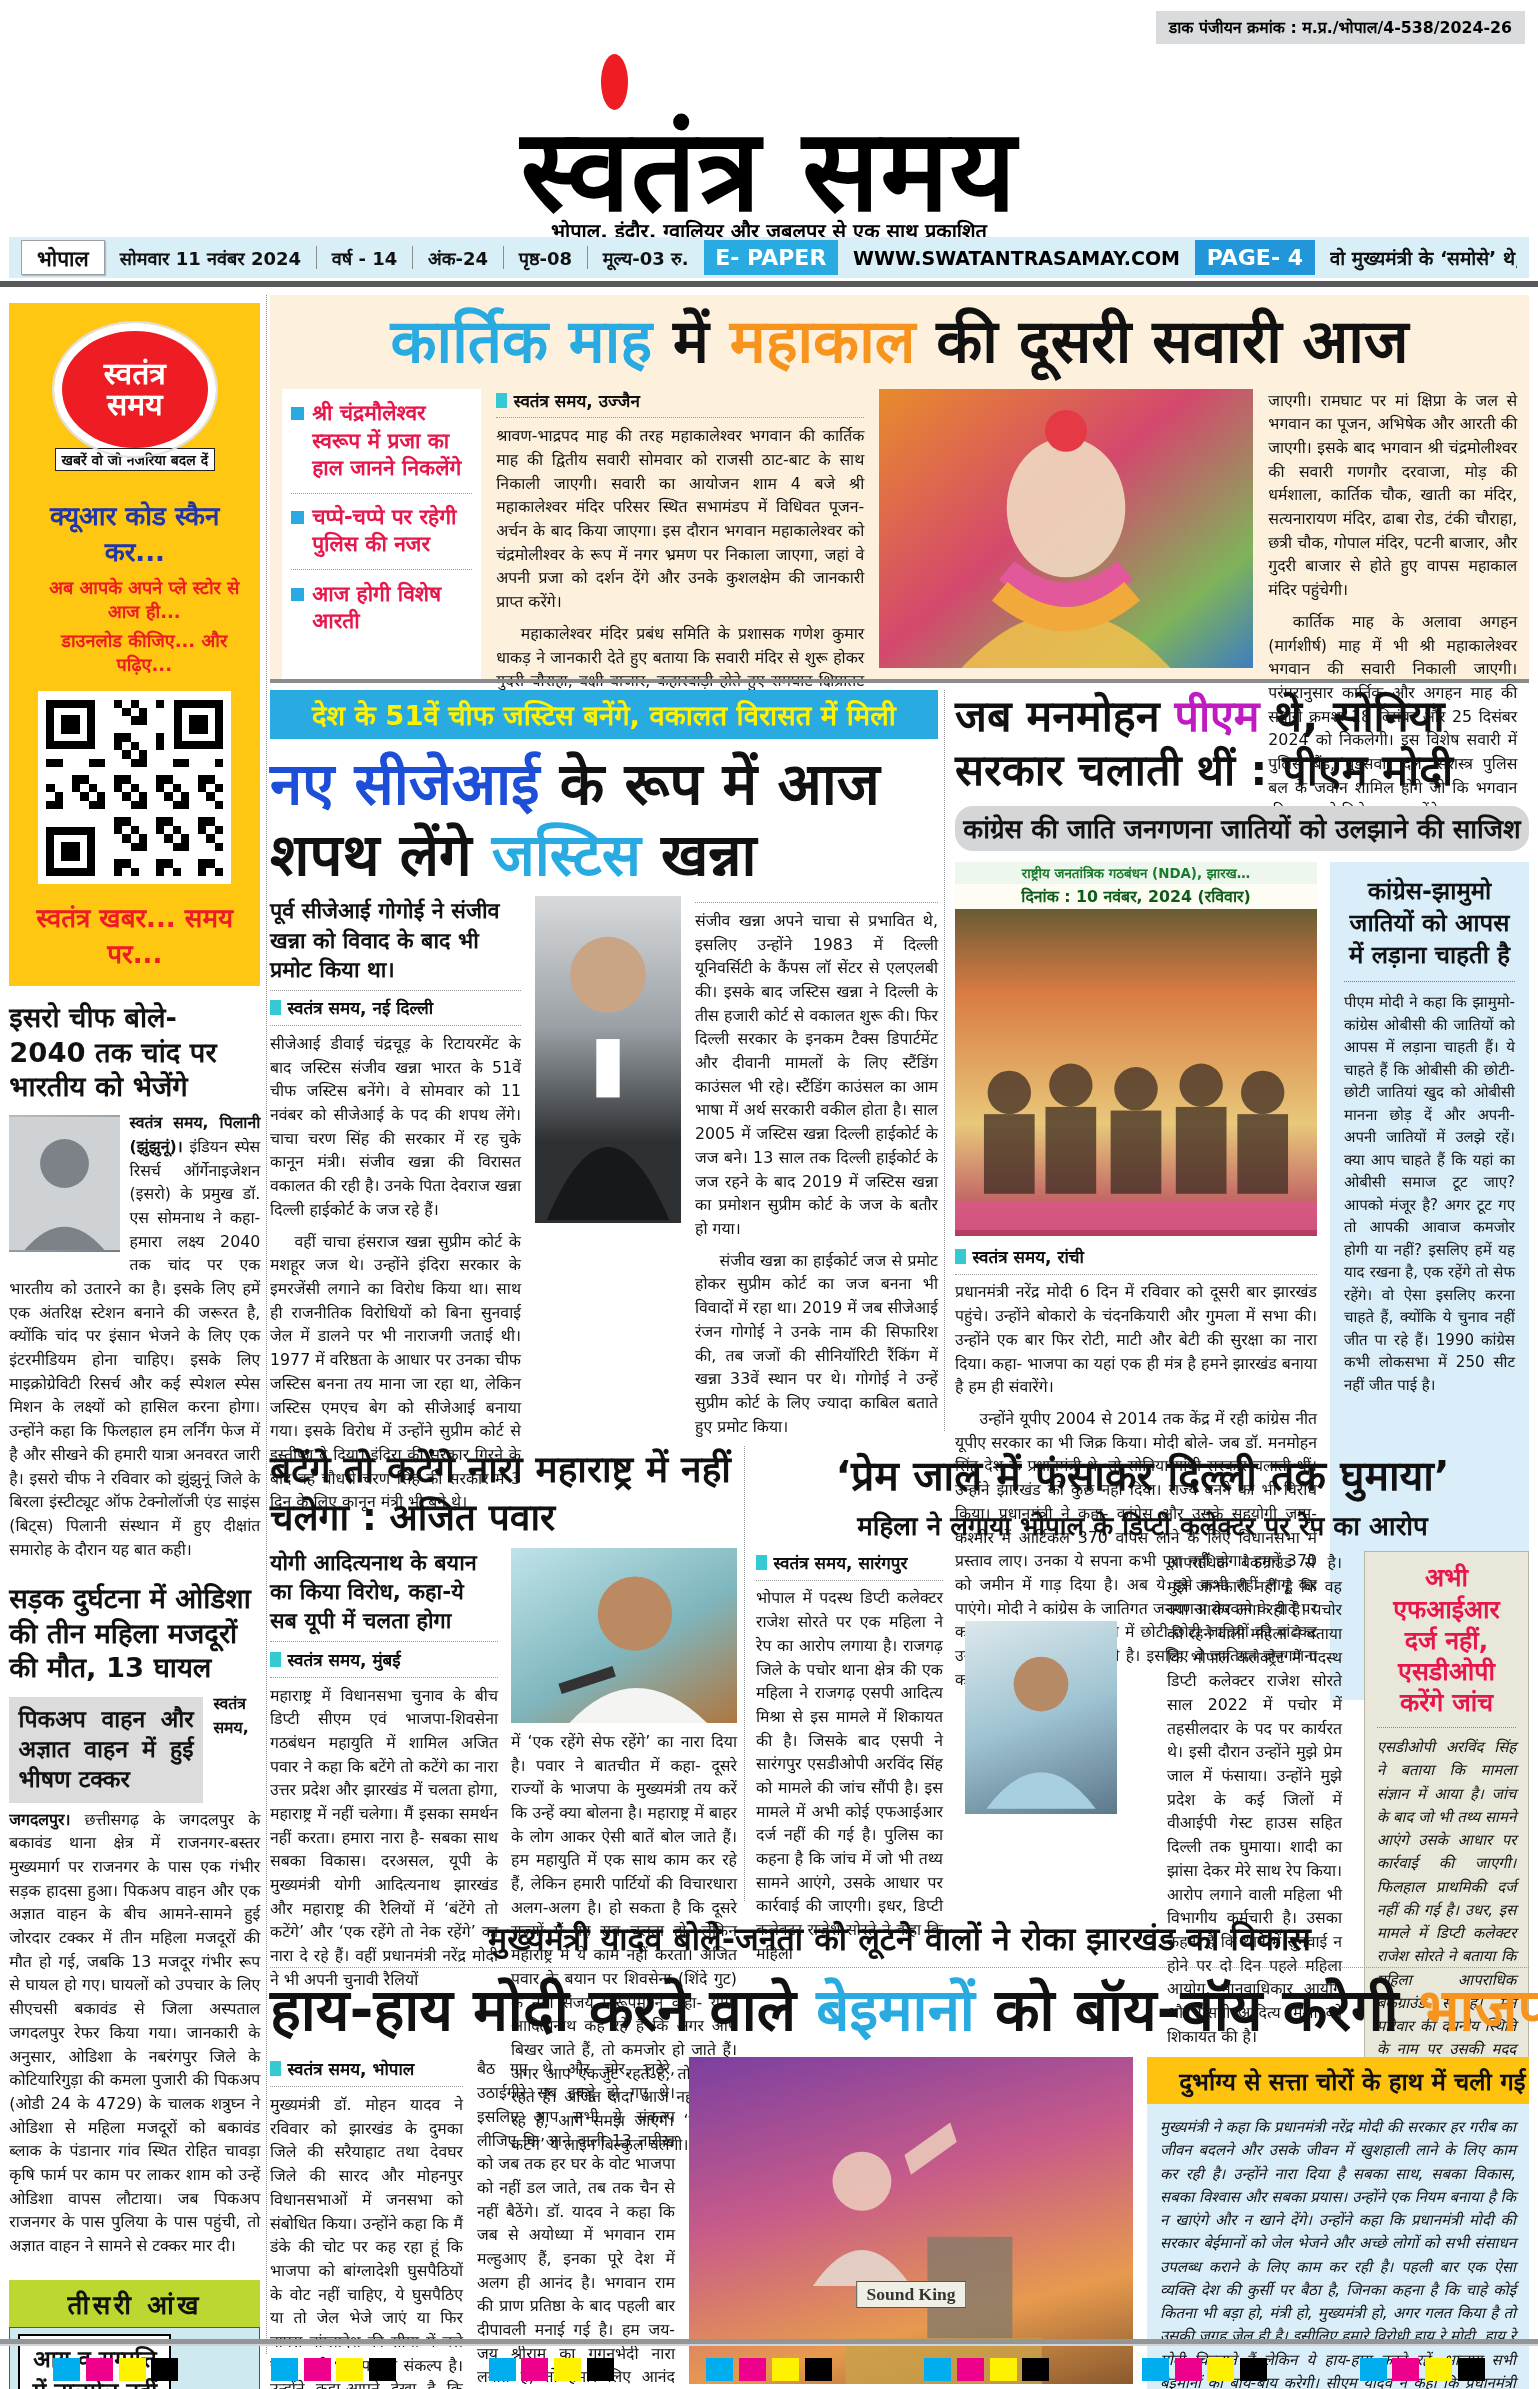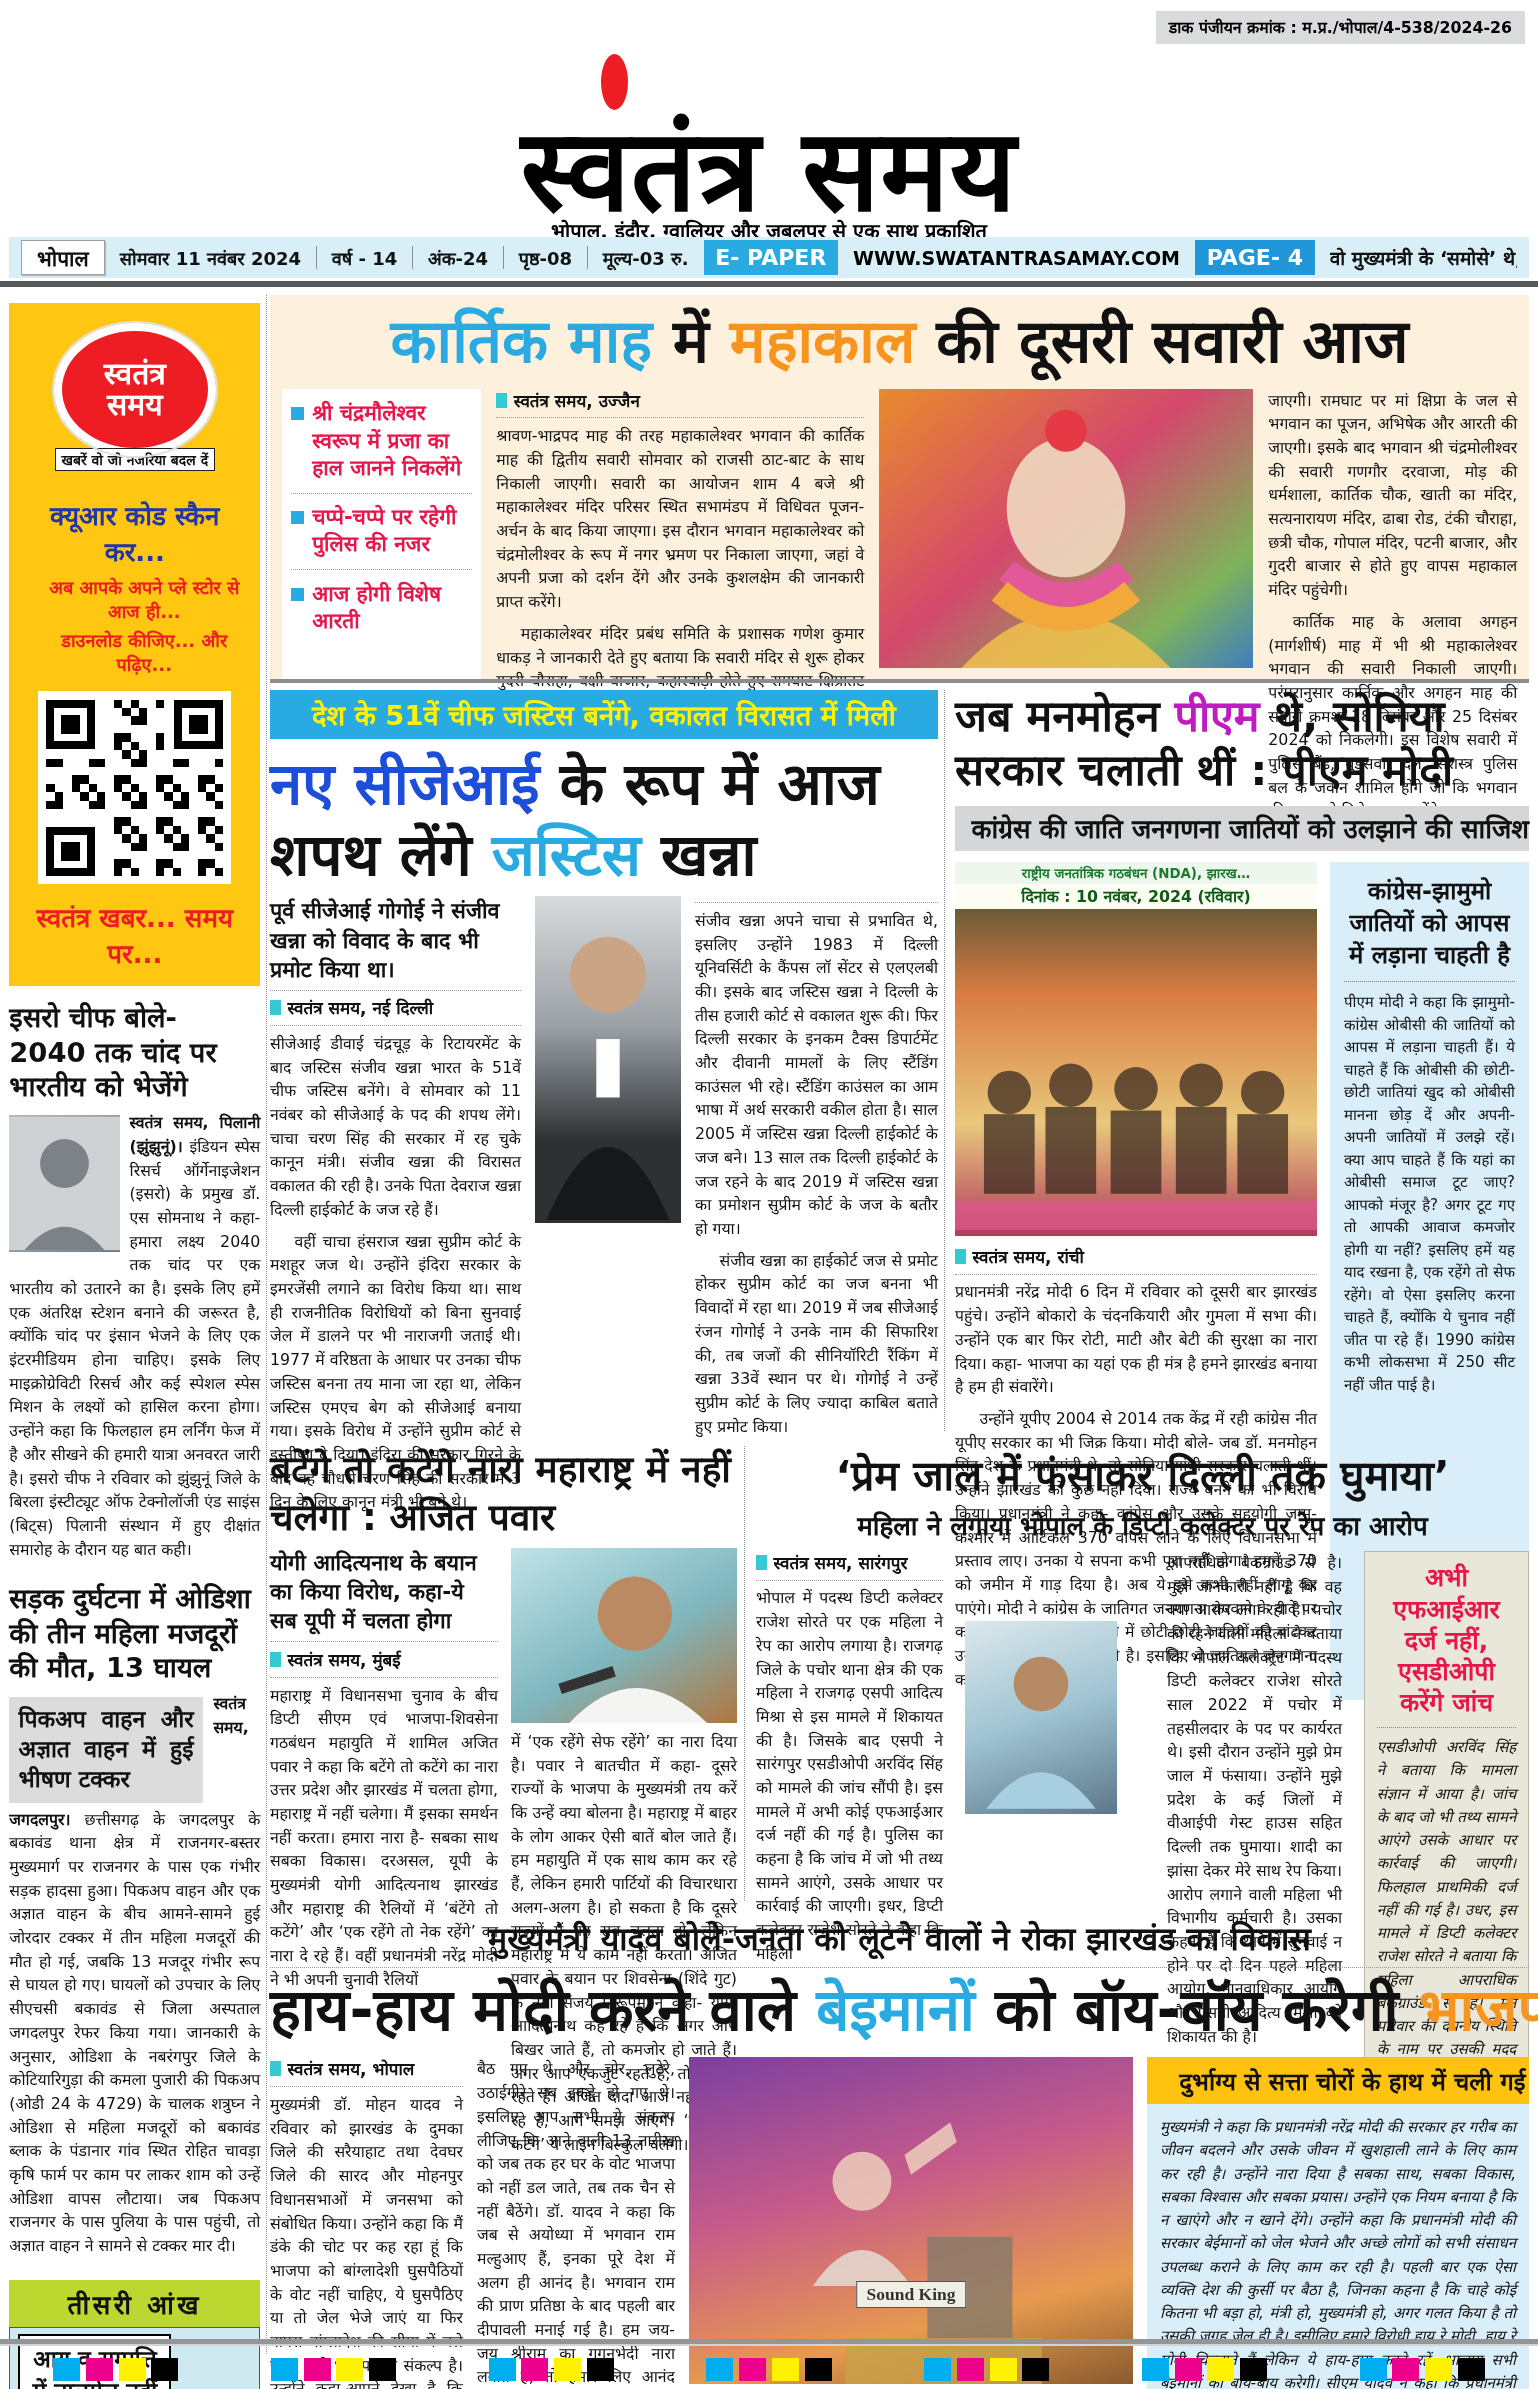--- a/index.html
+++ b/index.html
@@ -57,21 +57,21 @@
   .mk-bullet{display:flex;gap:8.2px;color:#e8174b;font-weight:900;font-size:21px;line-height:1.3;}
   .mk-bullet .sq{width:13px;height:13px;background:#29abe2;flex:none;margin-top:7px;}
   .mk-bullets .dotline{margin:10.5px 0;}
   
   .kicker{background:#29abe2;color:#fff200;font-size:27.4px;font-weight:900;text-align:center;padding:5.8px 0;}
   .cji-head{font-size:58px;font-weight:900;line-height:1.22;margin:10.5px 0 5.8px 0;white-space:nowrap;}
   .subhead{font-weight:900;font-size:21.6px;line-height:1.35;}
   .maroon{color:#7a1416;font-weight:900;font-size:27px;line-height:1.3;text-align:center;}
   
   .modi-head{font-size:43px;font-weight:900;line-height:1.25;margin:0 0 8.2px 0;white-space:nowrap;}
-  .graybar{background:#d4d6d7;font-size:26px;font-weight:900;text-align:right;padding:4.7px 0;}
+  .graybar{background:#d4d6d7;font-size:26px;font-weight:900;text-align:center;padding:4.7px 0;border-radius:18px;}
   .sidebox-blue{background:#d9eef9;padding:13px 14px;}
   .sb-title{font-weight:900;font-size:24px;line-height:1.35;text-align:center;border-bottom:1.8px dotted #777;padding-bottom:9.3px;margin-bottom:9.3px;}
   .banner{position:absolute;left:0;right:0;top:0;background:#eef7ee;color:#1c7a2d;font-weight:bold;font-size:13.4px;text-align:center;padding:2.3px 0;}
   .banner2{position:absolute;left:0;right:0;top:22px;color:#0c5c17;background:#fdfdf4;font-weight:bold;font-size:15.8px;text-align:center;padding:1.8px 0;}
   
   .pw-head{font-size:37px;font-weight:900;line-height:1.3;margin:0 0 5.8px 0;}
   .rape-head{font-size:41px;font-weight:900;text-align:center;margin:0 0 4.7px 0;white-space:nowrap;}
   .rape-sub{font-size:26px;font-weight:900;text-align:center;margin-bottom:8.2px;}
   .sidebox-beige{background:#e9e7d9;border:1.2px solid #b9b6a4;padding:10.5px 11.7px;}
   .sb-red{color:#e8174b;font-weight:900;font-size:25px;text-align:center;line-height:1.25;border-bottom:1.2px dotted #888;padding-bottom:8.2px;margin-bottom:8.2px;}

